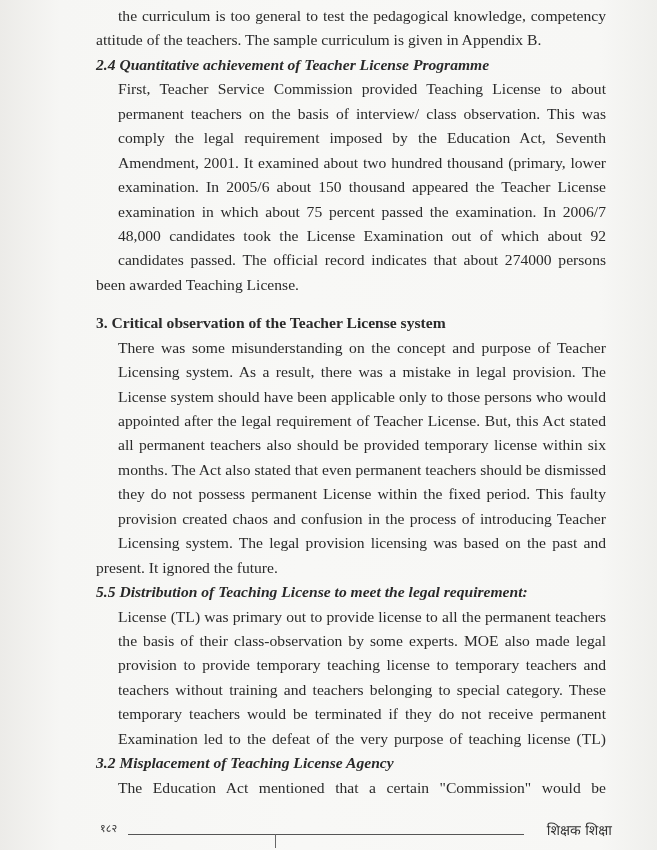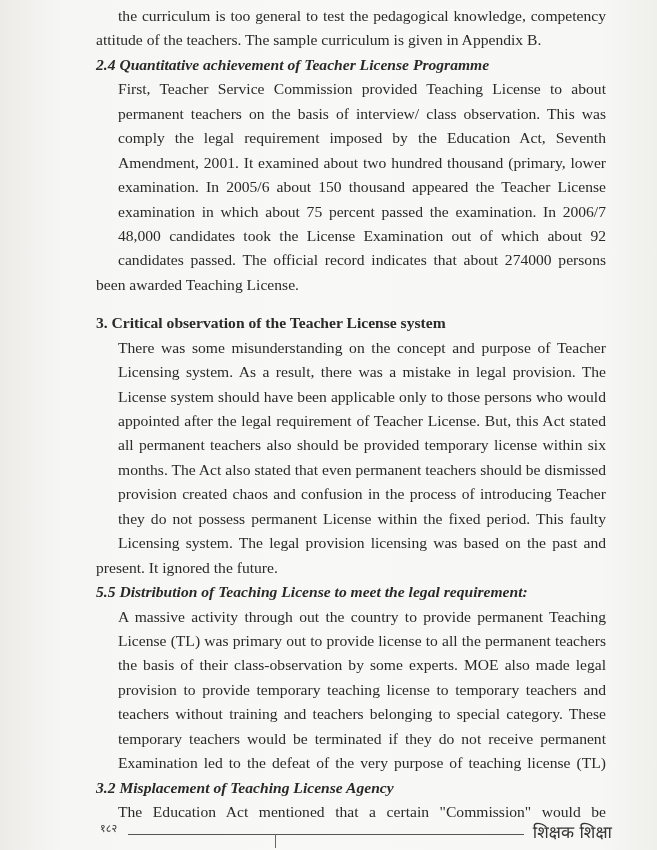--- a/index.html
+++ b/index.html
@@ -23,21 +23,21 @@
   .h-italic { font-weight: bold; font-style: italic; }
   .h-bold { font-weight: bold; }
   .gap { height: 14px; }
   .footer {
     position: absolute; left: 100px; top: 818px; width: 512px; height: 20px;
     font-family: "DejaVu Sans", sans-serif; font-size: 11px; color: #333;
   }
   .footer .pgnum { position: absolute; left: 0; top: 2px; }
   .footer .rule { position: absolute; left: 28px; right: 88px; top: 16px; border-top: 1px solid #555; }
   .footer .tick { position: absolute; left: 175px; top: 16px; width: 1px; height: 14px; background: #666; }
-  .footer .journal { position: absolute; right: 0; top: 2px; font-size: 17px; text-align: right; }
+  .footer .journal { position: absolute; right: 0; top: 2px; font-size: 14px; text-align: right; }
 </style>
 </head>
 <body>
 
 <div class="page-shade"></div>
 
 <div class="content" id="content">
     <div>
       <div class="line just">the curriculum is too general to test the pedagogical knowledge, competency and</div>
       <div class="line">attitude of the teachers. The sample curriculum is given in Appendix B.</div>
@@ -56,28 +56,27 @@
     </div>
     <div class="gap"></div>
     <div class="line h-bold">3. Critical observation of the Teacher License system</div>
     <div>
       <div class="line just">There was some misunderstanding on the concept and purpose of Teacher</div>
       <div class="line just">Licensing system. As a result, there was a mistake in legal provision. The Teacher</div>
       <div class="line just">License system should have been applicable only to those persons who would be</div>
       <div class="line just">appointed after the legal requirement of Teacher License. But, this Act stated that</div>
       <div class="line just">all permanent teachers also should be provided temporary license within six</div>
       <div class="line just">months. The Act also stated that even permanent teachers should be dismissed if</div>
+      <div class="line just">they do not possess permanent License within the fixed period. This faulty legal</div>
       <div class="line just">provision created chaos and confusion in the process of introducing Teacher</div>
-      <div class="line just">they do not possess permanent License within the fixed period. This faulty legal</div>
       <div class="line just">Licensing system. The legal provision licensing was based on the past and</div>
       <div class="line">present. It ignored the future.</div>
     </div>
     <div class="line h-italic">5.5 Distribution of Teaching License to meet the legal requirement:</div>
     <div>
-      <div class="line just">A massive activity through out the country to provide permanent Teaching</div>
       <div class="line just">License (TL) was primary out to provide license to all the permanent teachers on</div>
       <div class="line just">the basis of their class-observation by some experts. MOE also made legal</div>
       <div class="line just">provision to provide temporary teaching license to temporary teachers and</div>
       <div class="line just">teachers without training and teachers belonging to special category. These</div>
       <div class="line just">temporary teachers would be terminated if they do not receive permanent teaching</div>
       <div class="line just">Examination led to the defeat of the very purpose of teaching license (TL) system.</div>
     </div>
     <div class="line h-italic">3.2 Misplacement of Teaching License Agency</div>
     <div>
       <div class="line just">The Education Act mentioned that a certain "Commission" would be responsible</div>

